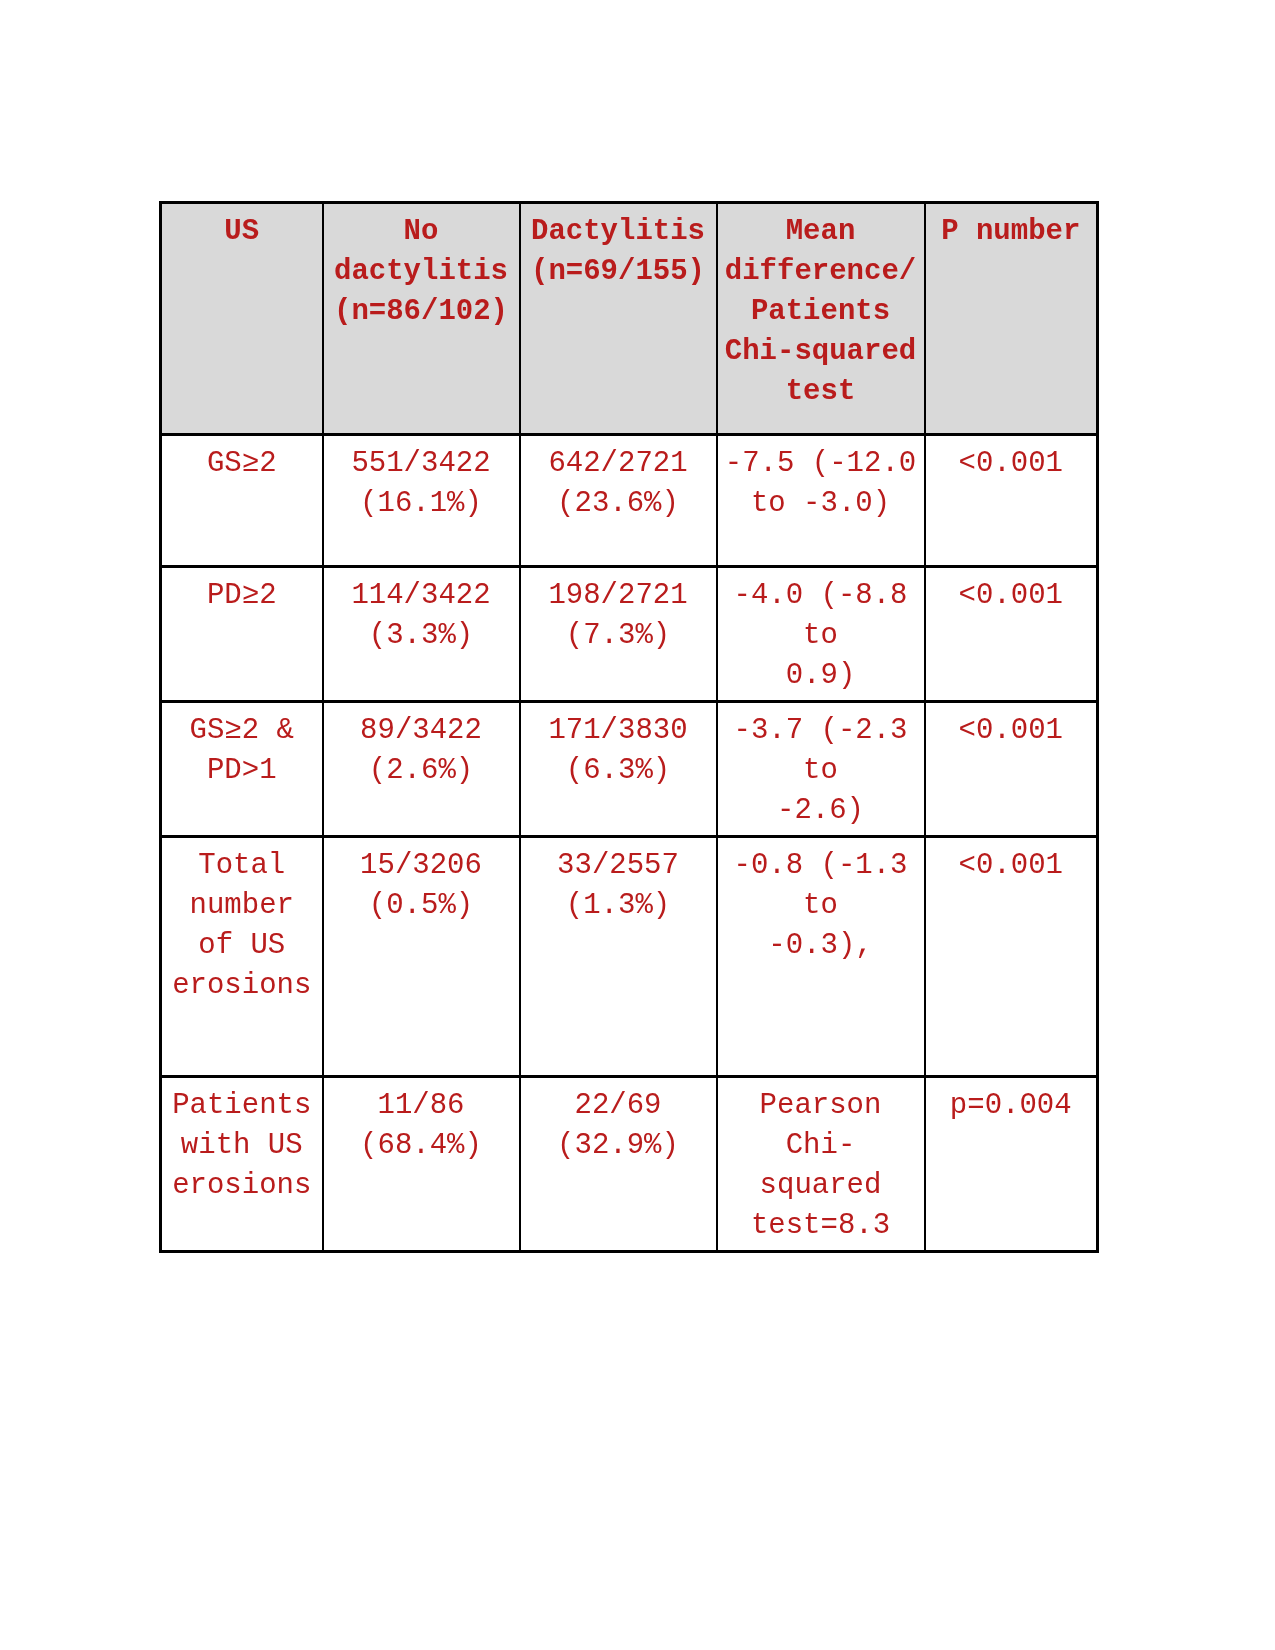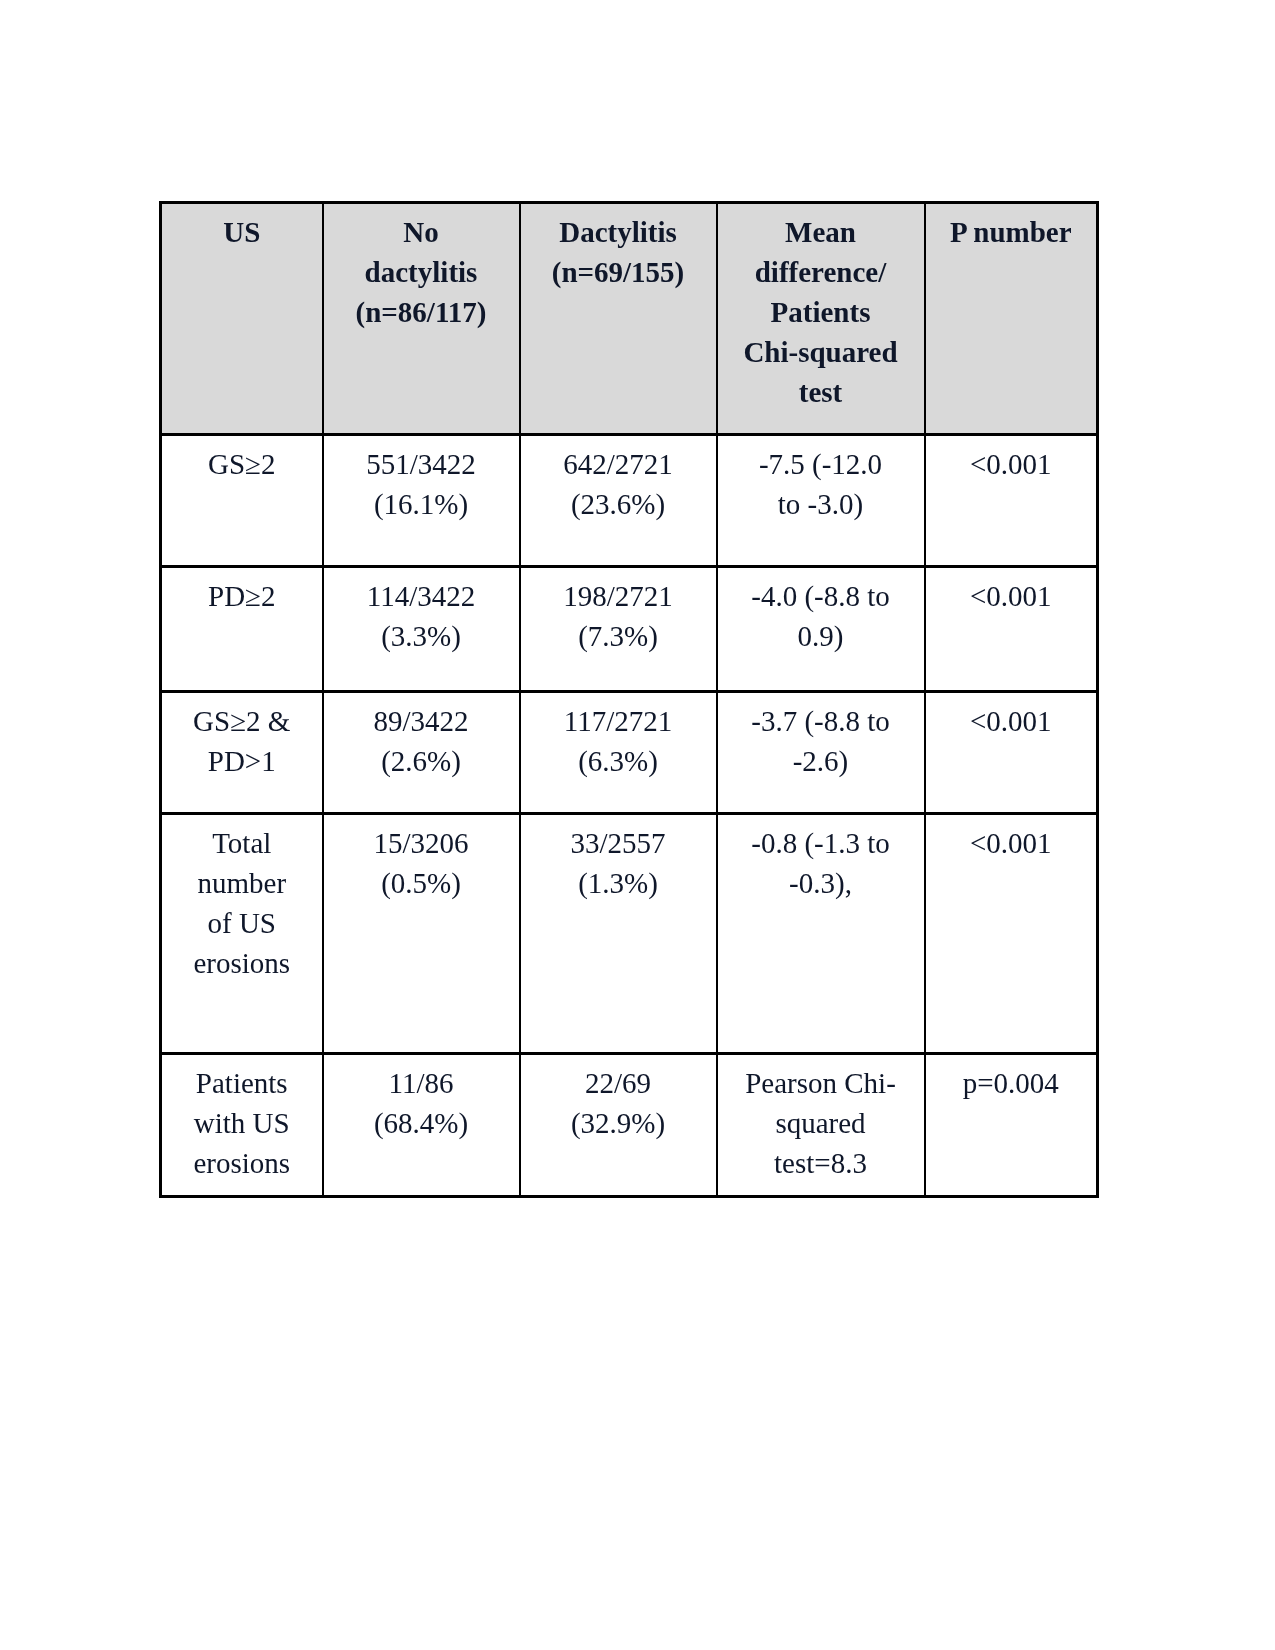--- a/index.html
+++ b/index.html
@@ -5,22 +5,22 @@
   html, body {
     margin: 0;
     padding: 0;
     background: #ffffff;
   }
   .page {
     position: relative;
     width: 1275px;
     height: 1650px;
     background: #ffffff;
-    font-family: Liberation Serif, serif;
-    color: #0f172a;
+    font-family: Liberation Mono, monospace;
+    color: #b91c1c;
   }
   :root {
     --header-bg: #d9d9d9;
     --border-color: #000000;
   }
   table.results {
     position: absolute;
     left: 159px;
     top: 201px;
     width: 937px;
@@ -63,21 +63,21 @@
       <col style="width:197px">
       <col style="width:197px">
       <col style="width:208px">
       <col style="width:173px">
     </colgroup>
     <thead>
       <tr class="header-row">
         <th>US</th>
         <th>No
 dactylitis
-(n=86/117)</th>
+(n=86/102)</th>
         <th>Dactylitis
 (n=69/155)</th>
         <th>Mean
 difference/
 Patients
 Chi-squared
 test</th>
         <th>P number</th>
       </tr>
     </thead>
@@ -100,23 +100,23 @@
 (7.3%)</td>
         <td>-4.0 (-8.8 to
 0.9)</td>
         <td>&lt;0.001</td>
       </tr>
       <tr class="row-2">
         <td>GS≥2 &amp;
 PD&gt;1</td>
         <td>89/3422
 (2.6%)</td>
-        <td>117/2721
+        <td>171/3830
 (6.3%)</td>
-        <td>-3.7 (-8.8 to
+        <td>-3.7 (-2.3 to
 -2.6)</td>
         <td>&lt;0.001</td>
       </tr>
       <tr class="row-3">
         <td>Total
 number
 of US
 erosions</td>
         <td>15/3206
 (0.5%)</td>

